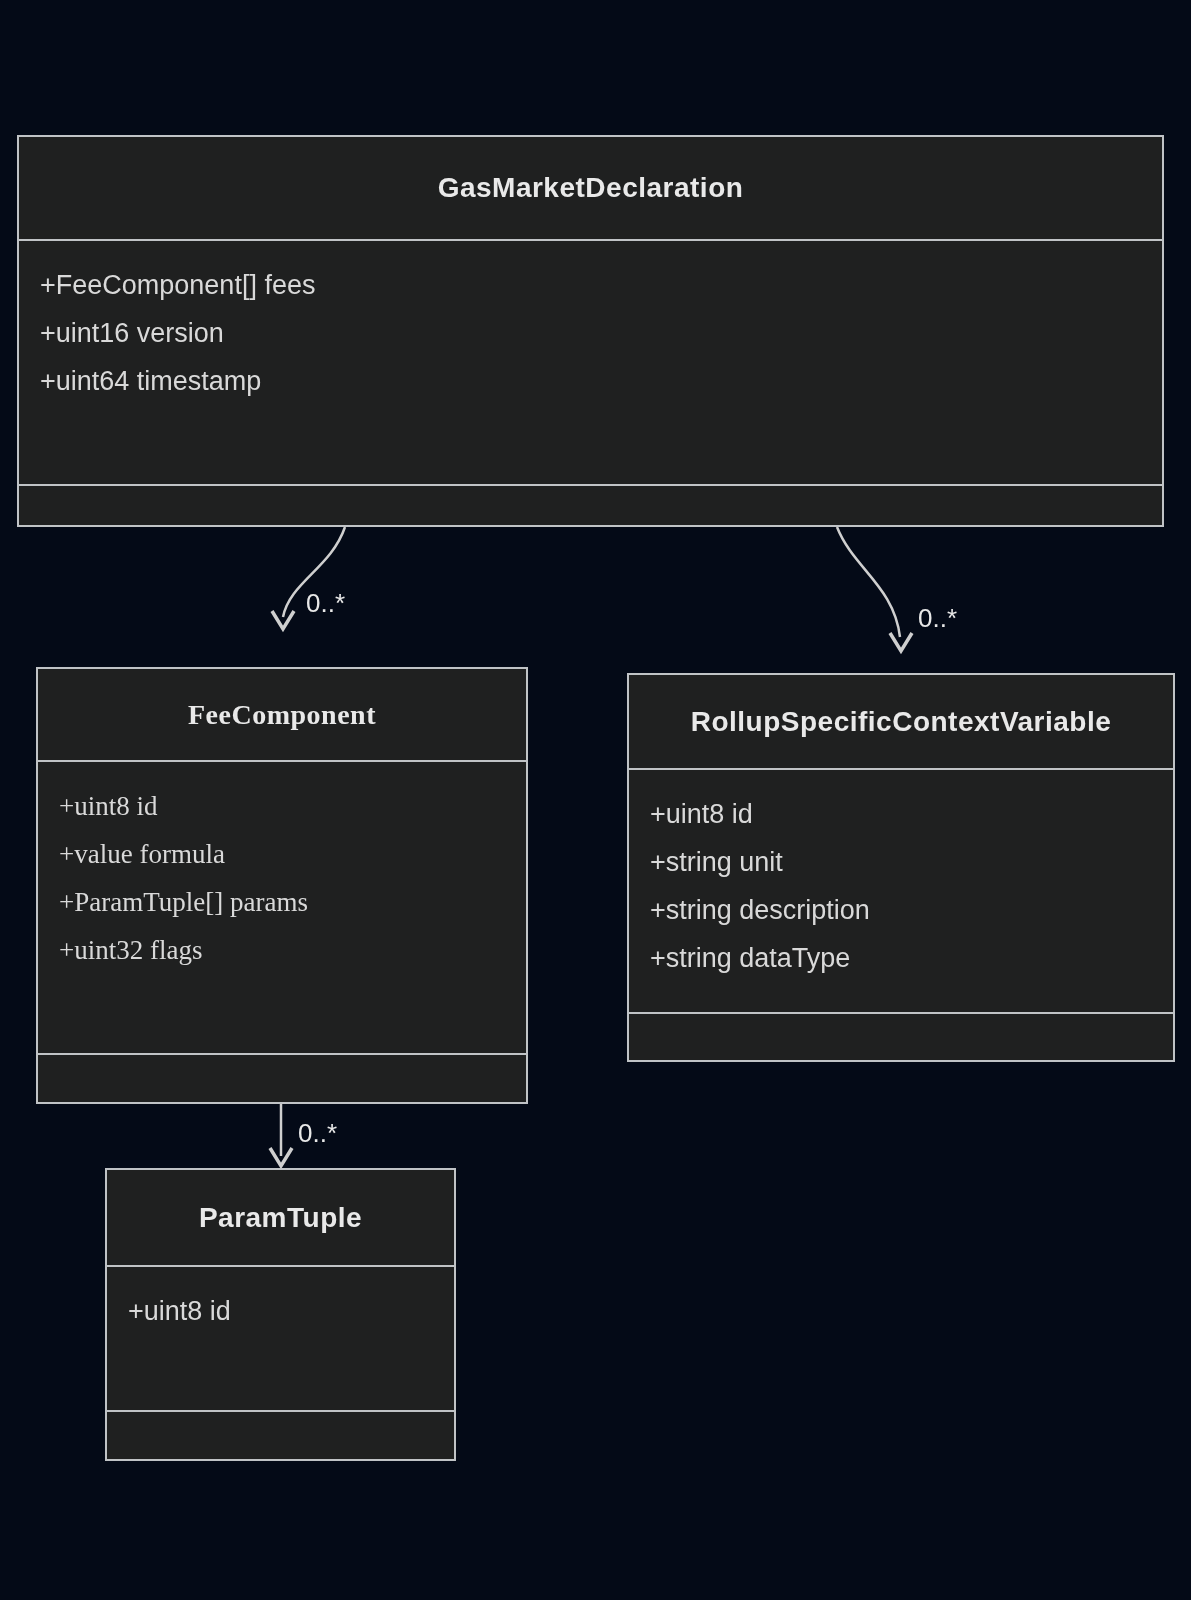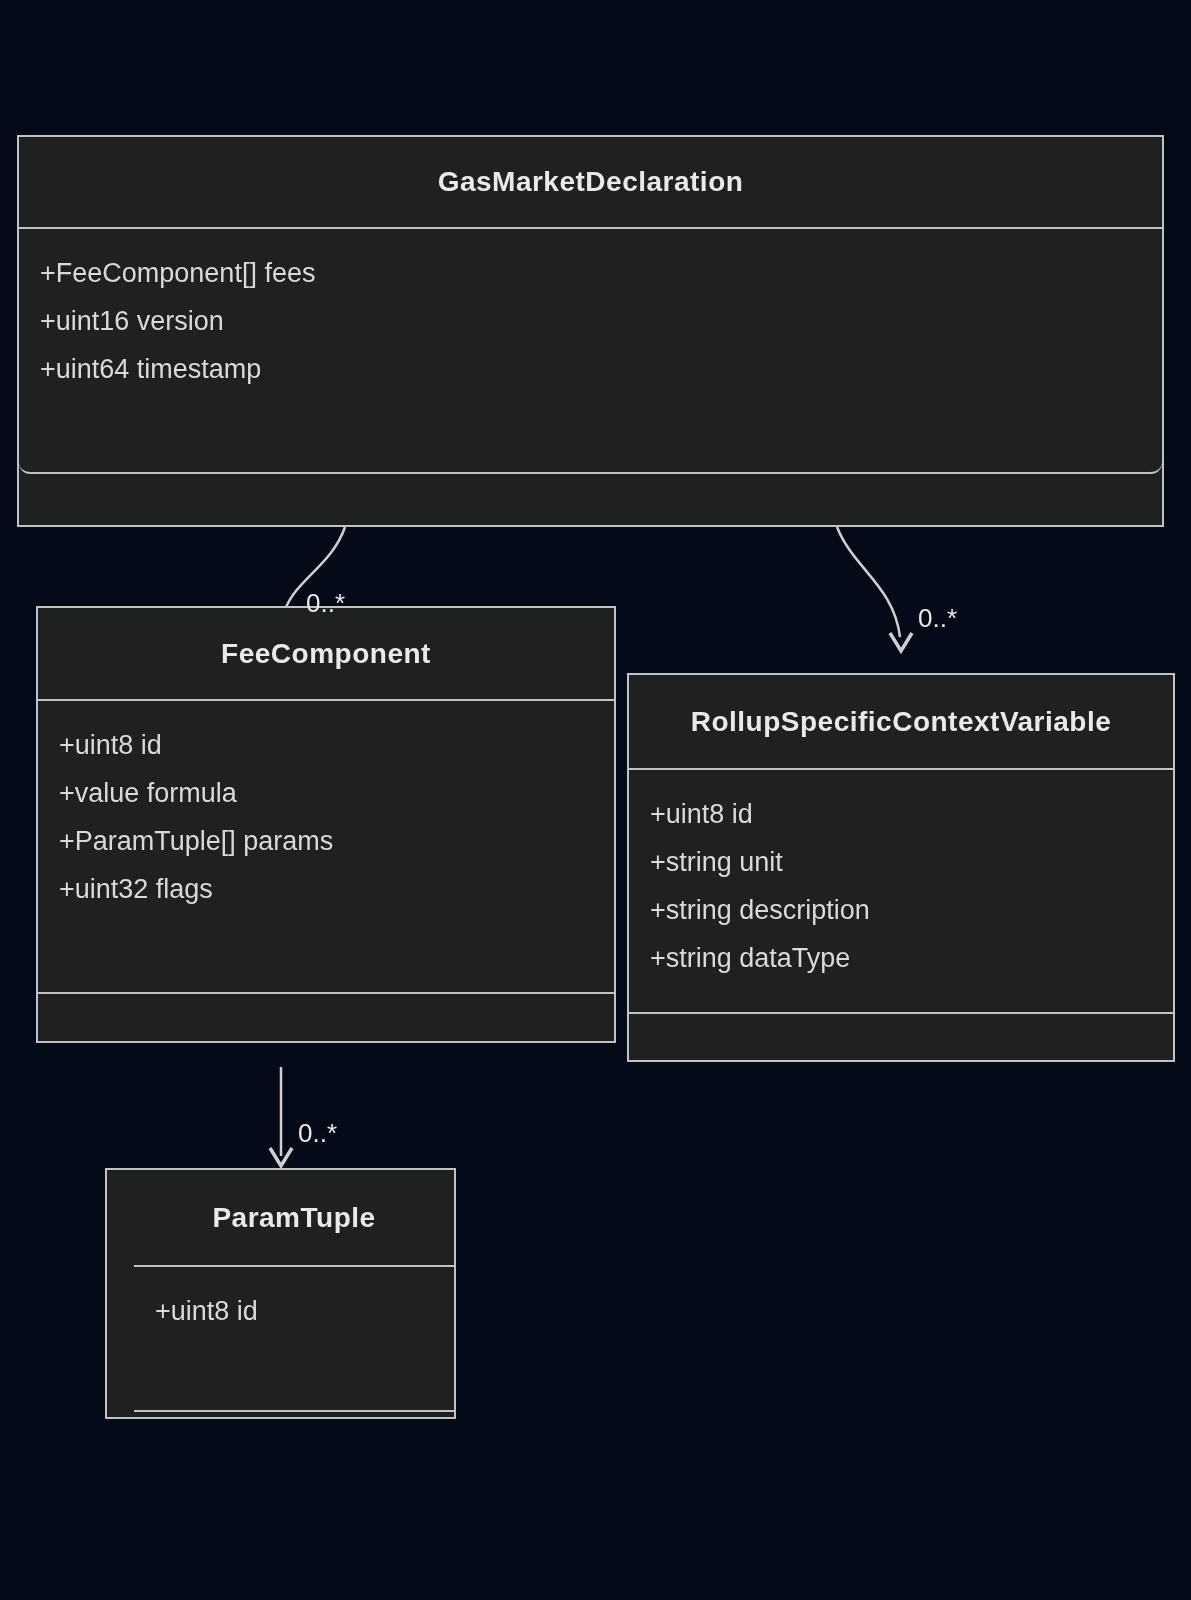--- a/index.html
+++ b/index.html
@@ -52,29 +52,29 @@
   }
   .member {
     line-height: 48px;
     white-space: nowrap;
   }
   .class-methods {
     flex: 1 1 auto;
   }
   
   .box-gmd  { left: 17px;  top: 135px;  width: 1147px; height: 392px; }
-  .box-gmd .class-title  { height: 92px; }
-  .box-gmd .class-attrs  { height: 245px; border-radius: 11px; }
-  .box-fee  { left: 36px;  top: 606px;  width: 580px;  height: 437px; }
+  .box-gmd .class-title  { height: 104px; }
+  .box-gmd .class-attrs  { height: 245px; }
+  .box-fee  { left: 36px;  top: 667px;  width: 492px;  height: 437px; font-family: Liberation Serif, serif; }
   .box-fee .class-title  { height: 93px; }
   .box-fee .class-attrs  { height: 293px; }
   .box-rcv  { left: 627px; top: 673px;  width: 548px;  height: 389px; }
   .box-rcv .class-title  { height: 95px; }
   .box-rcv .class-attrs  { height: 244px; }
-  .box-pt   { left: 105px; top: 1168px; width: 351px;  height: 251px; padding-left: 27px; }
+  .box-pt   { left: 105px; top: 1168px; width: 351px;  height: 293px; }
   .box-pt .class-title   { height: 97px; }
   .box-pt .class-attrs   { height: 145px; }
   
   .mult {
     position: absolute;
     font-size: 26px;
     color: #e8e8e8;
     white-space: nowrap;
   }
   .mult-1 { left: 306px; top: 588px; }

